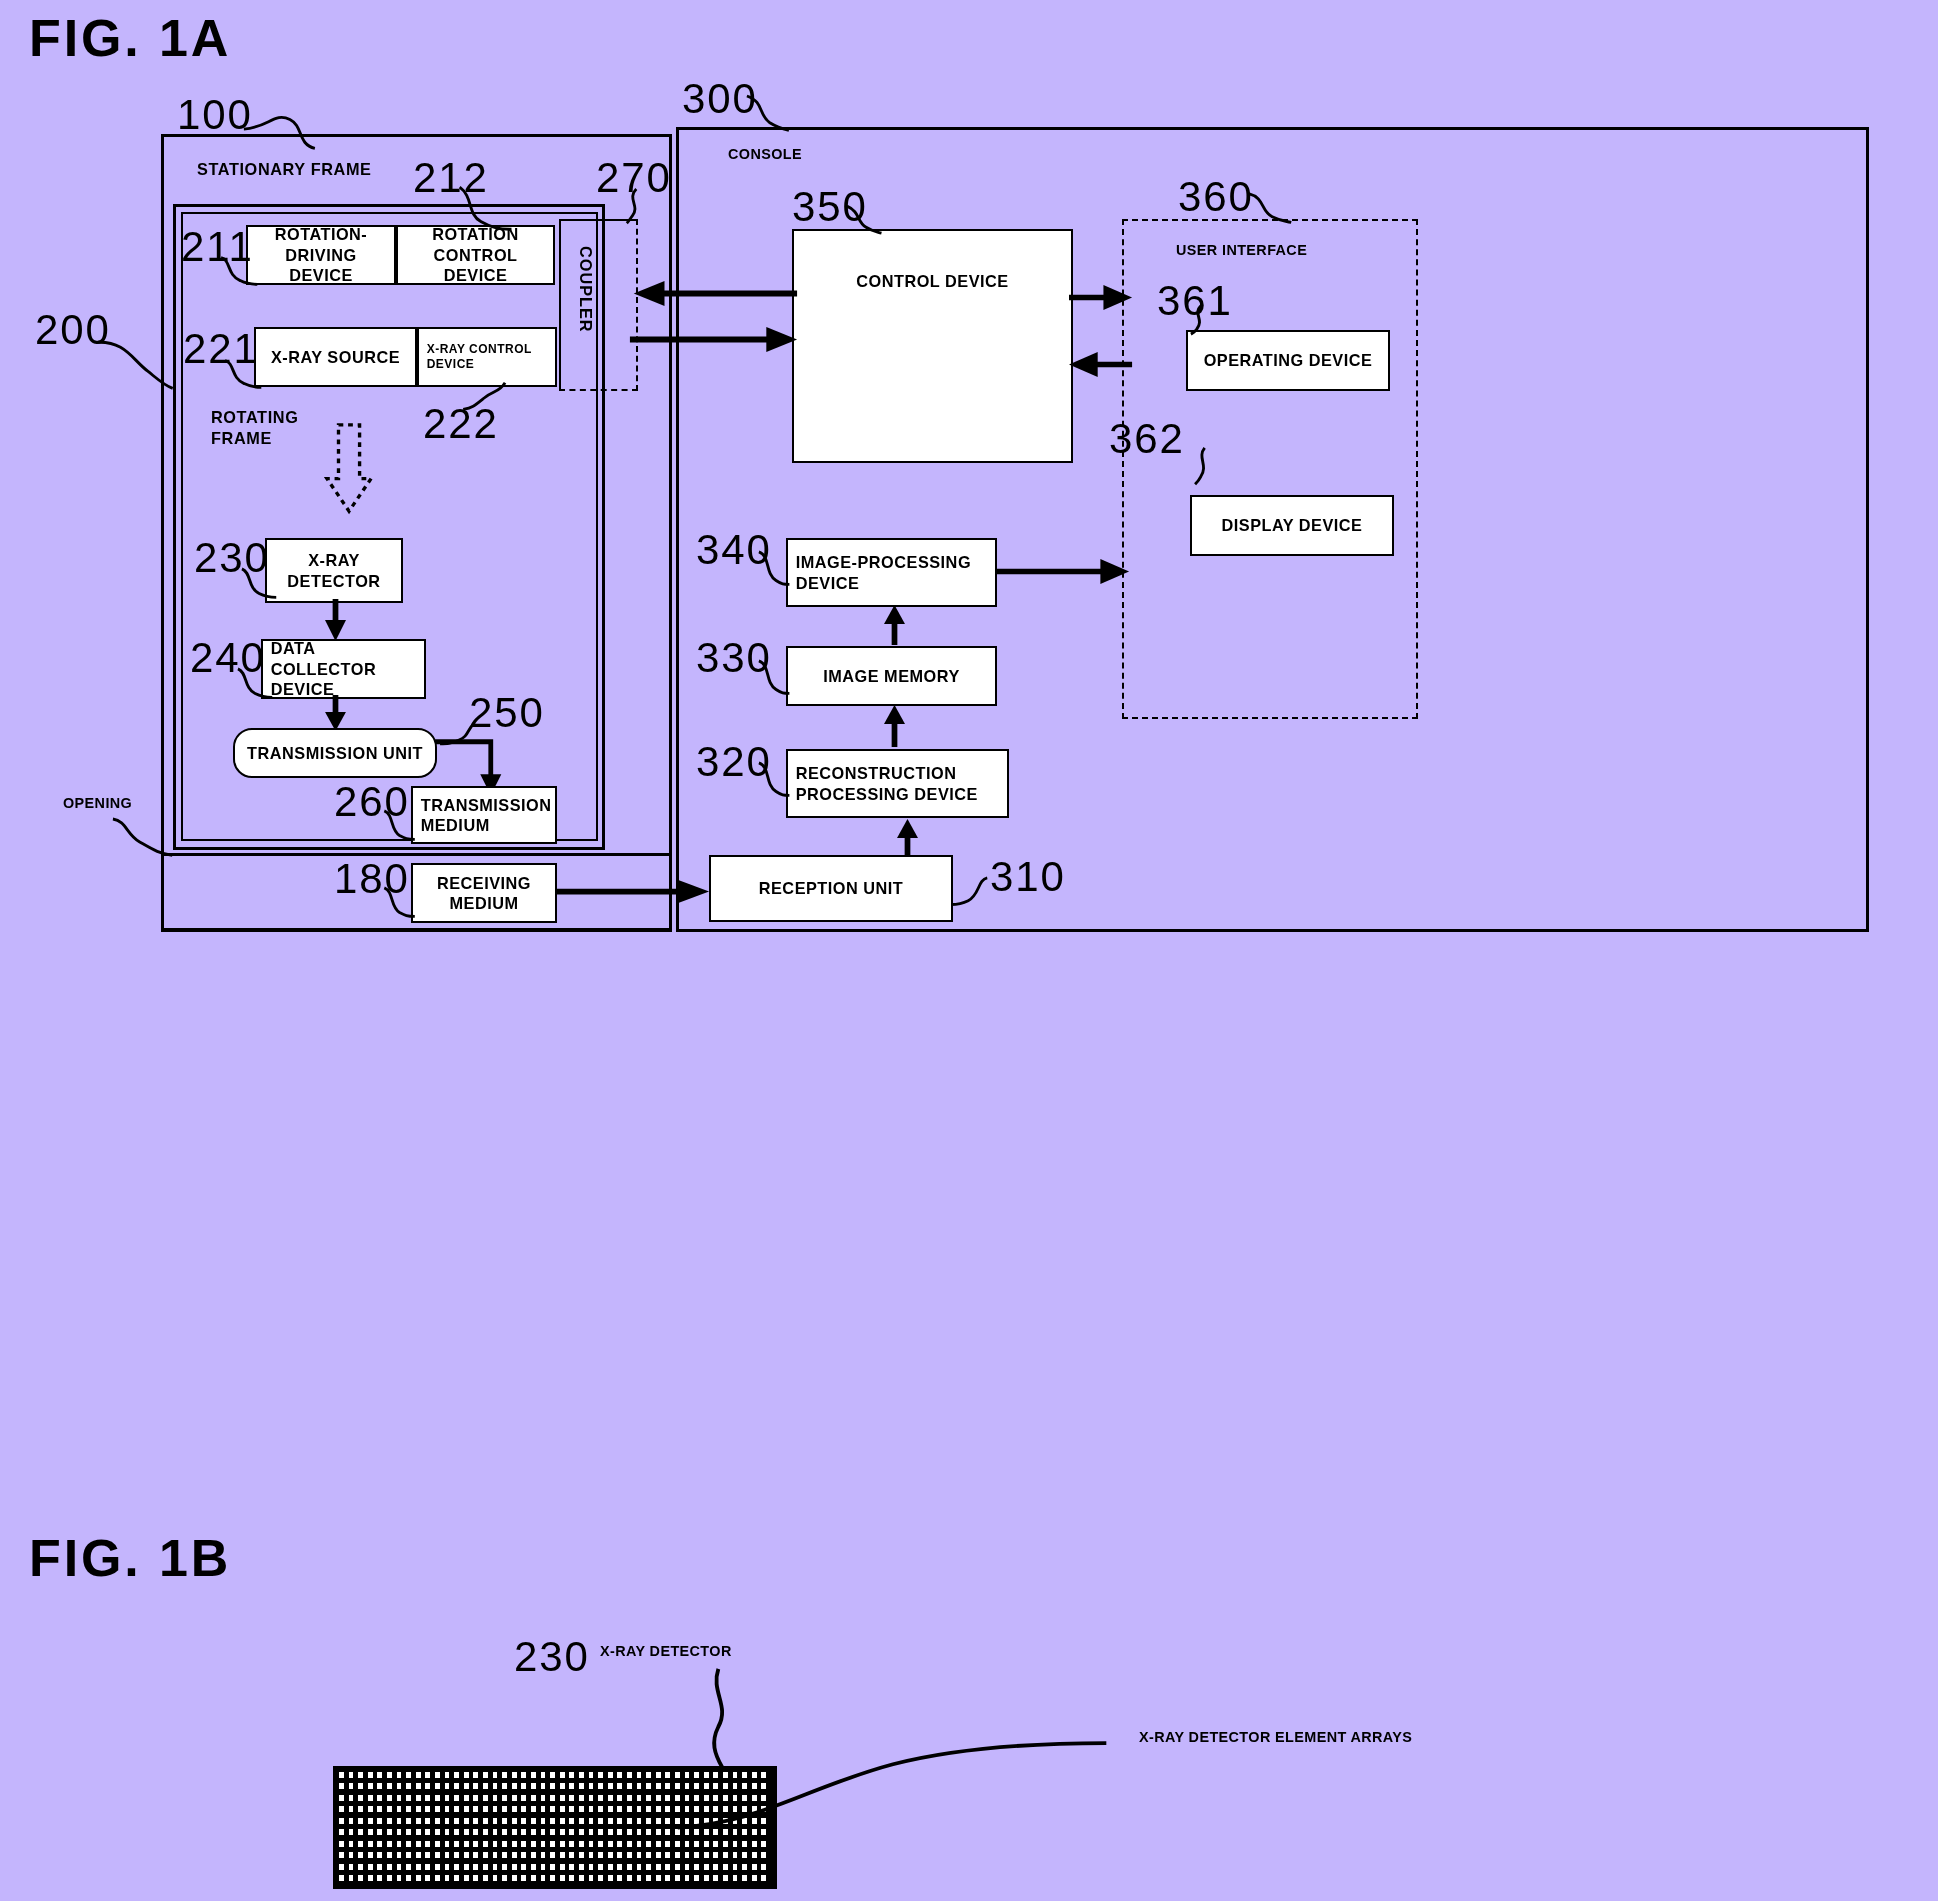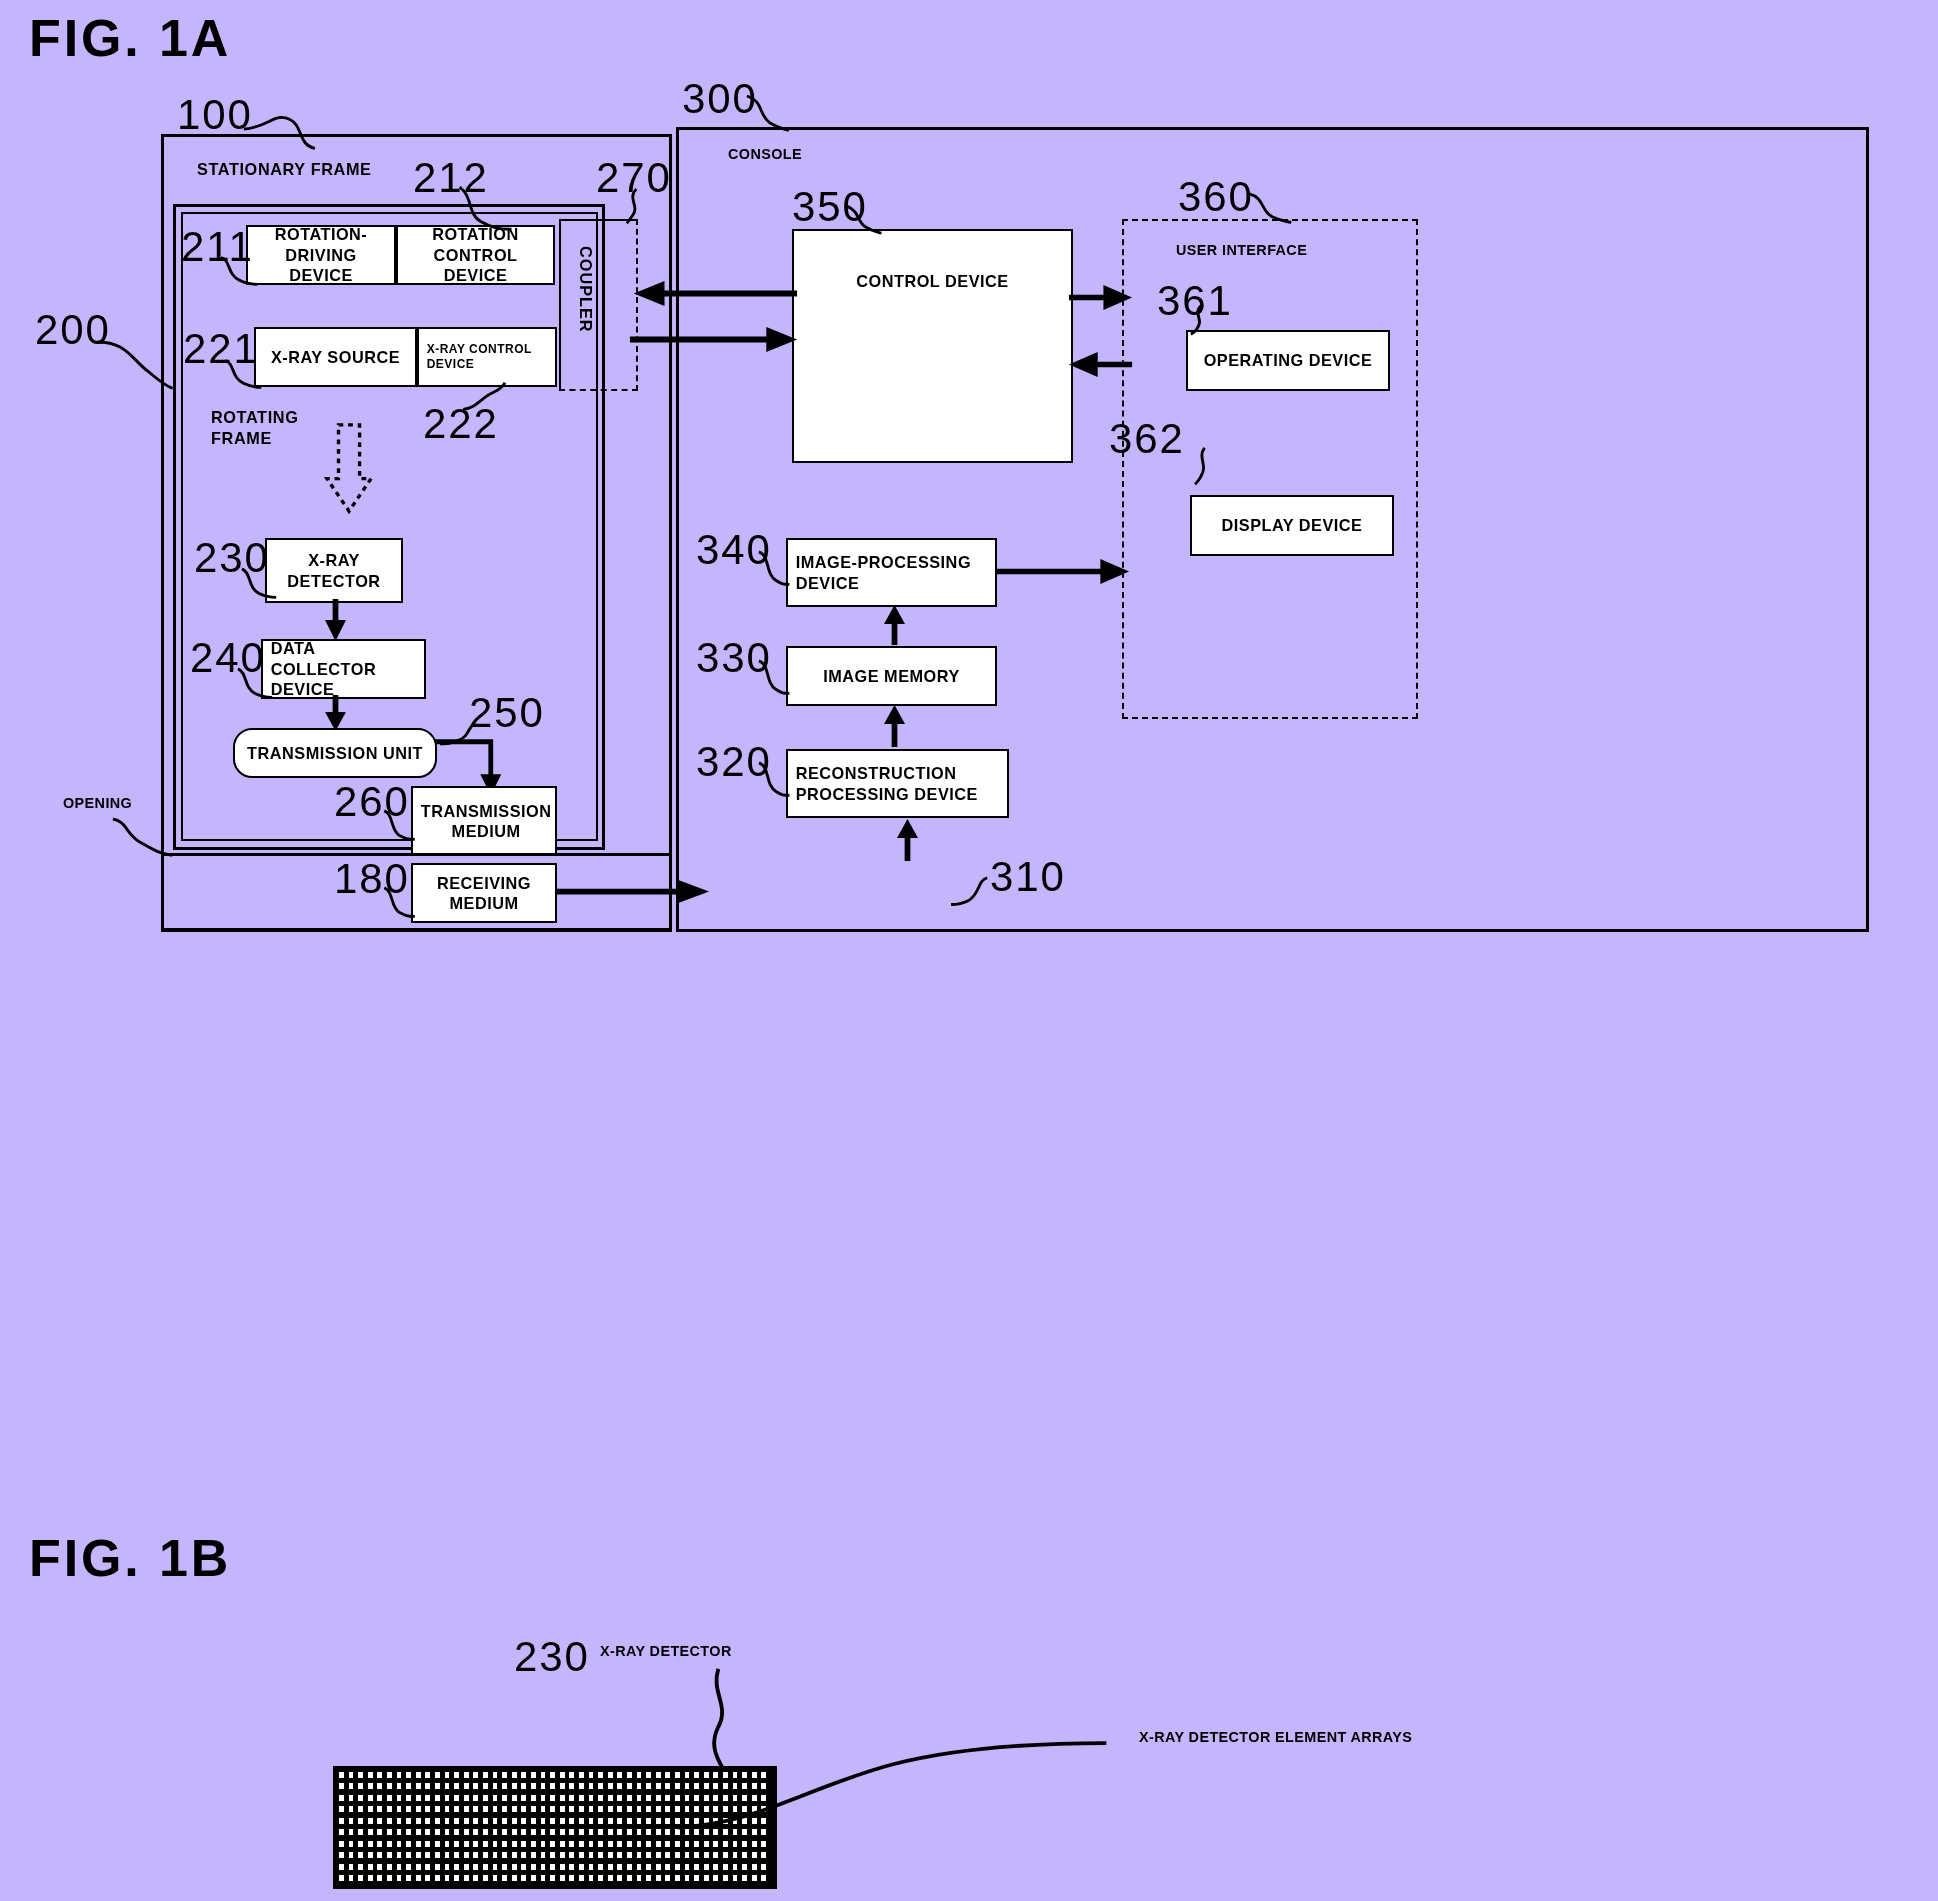--- a/index.html
+++ b/index.html
@@ -185,21 +185,21 @@
   <div class="abs ref" style="left:469px; top:689px;">250</div>
   <svg class="abs" style="left:438px; top:721px;" width="44" height="38" viewBox="0 0 46 40">
     <path d="M38,2 C30,10 32,16 22,20 C12,24 10,24 2,24" stroke="#000" stroke-width="3" fill="none"></path>
   </svg>
 
   <svg class="abs" style="left:435px; top:736px;" width="79" height="67" viewBox="0 0 82 70">
     <path d="M0,6 L58,6 L58,42" stroke="#000" stroke-width="5" fill="none"></path>
     <polygon points="47,40 69,40 58,62" fill="#000"></polygon>
   </svg>
 
-  <div class="abs box left" style="left:411px; top:786px; width:146px; height:70px; white-space:pre-line;text-align:center;">TRANSMISSION
+  <div class="abs box left" style="left:411px; top:786px; width:146px; height:58px; white-space:pre-line;">TRANSMISSION
 MEDIUM</div>
   <div class="abs ref" style="left:334px; top:778px;">260</div>
   <svg class="abs" style="left:382px; top:807px;" width="37" height="40" viewBox="0 0 38 42">
     <path d="M2,4 C12,8 8,24 18,30 C24,33 26,34 34,34" stroke="#000" stroke-width="3" fill="none"></path>
   </svg>
 
   <div class="abs frame" style="left:161px; top:853px; width:511px; height:79px;"></div>
 
   <div class="abs plain-label-sm" style="left:63px; top:795px;">OPENING</div>
   <svg class="abs" style="left:111px; top:815px;" width="67" height="54" viewBox="0 0 70 56">
@@ -284,20 +284,21 @@
   <div class="abs ref" style="left:696px; top:738px;">320</div>
   <svg class="abs" style="left:757px; top:761px;" width="40" height="42" viewBox="0 0 42 44">
     <path d="M2,2 C14,6 8,24 20,32 C26,36 28,36 34,36" stroke="#000" stroke-width="3" fill="none"></path>
   </svg>
 
   <svg class="abs" style="left:895px; top:819px;" width="25" height="42" viewBox="0 0 26 44">
     <line x1="13" y1="44" x2="13" y2="18" stroke="#000" stroke-width="6"></line>
     <polygon points="2,20 24,20 13,0" fill="#000"></polygon>
   </svg>
 
+  <div class="abs box" style="left:709px; top:855px; width:244px; height:67px;">RECEPTION UNIT</div>
   <div class="abs ref" style="left:990px; top:853px;">310</div>
   <svg class="abs" style="left:949px; top:874px;" width="46" height="40" viewBox="0 0 48 42">
     <path d="M40,4 C30,6 32,22 20,28 C14,31 10,32 2,32" stroke="#000" stroke-width="3" fill="none"></path>
   </svg>
 
   <div class="abs dashdot" style="left:1122px; top:219px; width:296px; height:500px;"></div>
   <div class="abs ref" style="left:1178px; top:173px;">360</div>
   <svg class="abs" style="left:1247px; top:192px;" width="58" height="40" viewBox="0 0 60 42">
     <path d="M2,2 C18,6 14,20 26,26 C34,30 38,30 46,32" stroke="#000" stroke-width="3" fill="none"></path>
   </svg>

